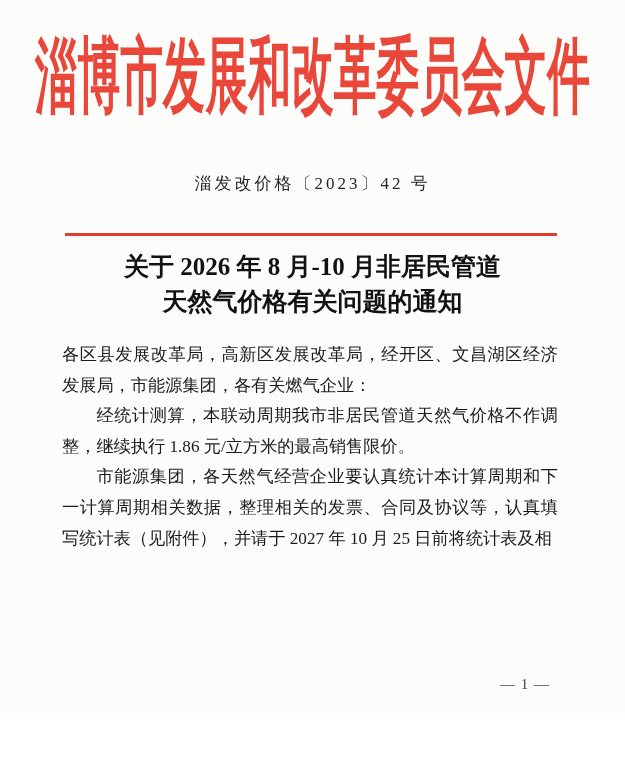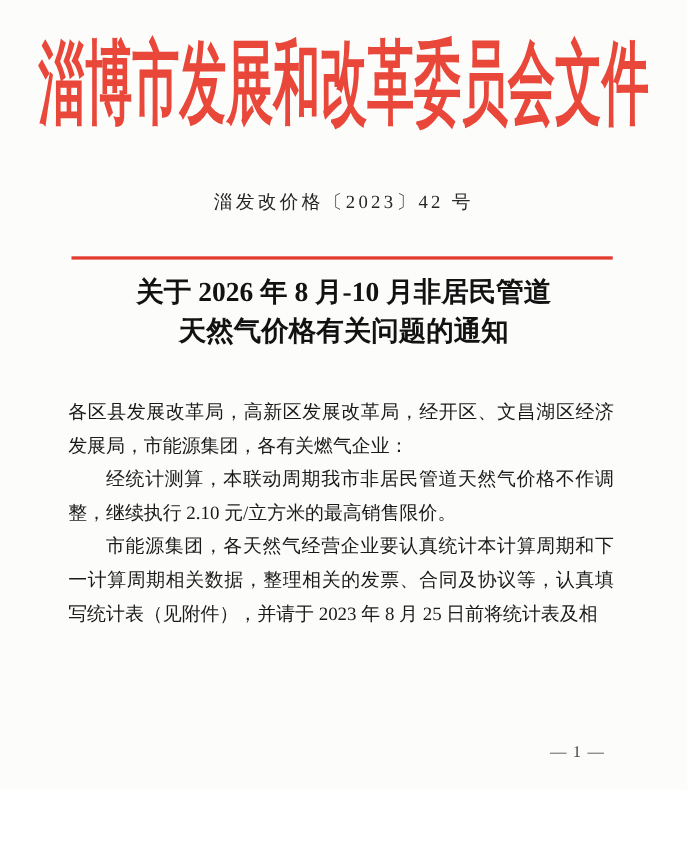--- a/index.html
+++ b/index.html
@@ -60,21 +60,21 @@
     left: 0;
     width: 100%;
     text-align: center;
     font-size: 25px;
     font-weight: bold;
     line-height: 35px;
     color: #121212;
   }
   .body {
     position: absolute;
-    top: 360px;
+    top: 340px;
     left: 62px;
     width: 496px;
     font-size: 17.2px;
     line-height: 30.6px;
     text-align: justify;
     text-justify: inter-ideograph;
     color: #1a1a1a;
   }
   .body p { margin: 0; text-indent: 2em; }
   .body p.salutation { text-indent: 0; }
@@ -99,19 +99,19 @@
 
   <div class="red-line"></div>
 
   <div class="title">
     <div>关于 2026 年 8 月-10 月非居民管道</div>
     <div>天然气价格有关问题的通知</div>
   </div>
 
   <div class="body">
     <p class="salutation">各区县发展改革局，高新区发展改革局，经开区、文昌湖区经济发展局，市能源集团，各有关燃气企业：</p>
-    <p>经统计测算，本联动周期我市非居民管道天然气价格不作调整，继续执行 2.10 元/立方米的最高销售限价。</p>
-    <p>市能源集团，各天然气经营企业要认真统计本计算周期和下一计算周期相关数据，整理相关的发票、合同及协议等，认真填写统计表（见附件），并请于 2023 年 8 月 25 日前将统计表及相</p>
+    <p>经统计测算，本联动周期我市非居民管道天然气价格不作调整，继续执行 1.86 元/立方米的最高销售限价。</p>
+    <p>市能源集团，各天然气经营企业要认真统计本计算周期和下一计算周期相关数据，整理相关的发票、合同及协议等，认真填写统计表（见附件），并请于 2027 年 10 月 25 日前将统计表及相</p>
   </div>
 
   <div class="page-number">— 1 —</div>
 
 </div>
 
 </body></html>

